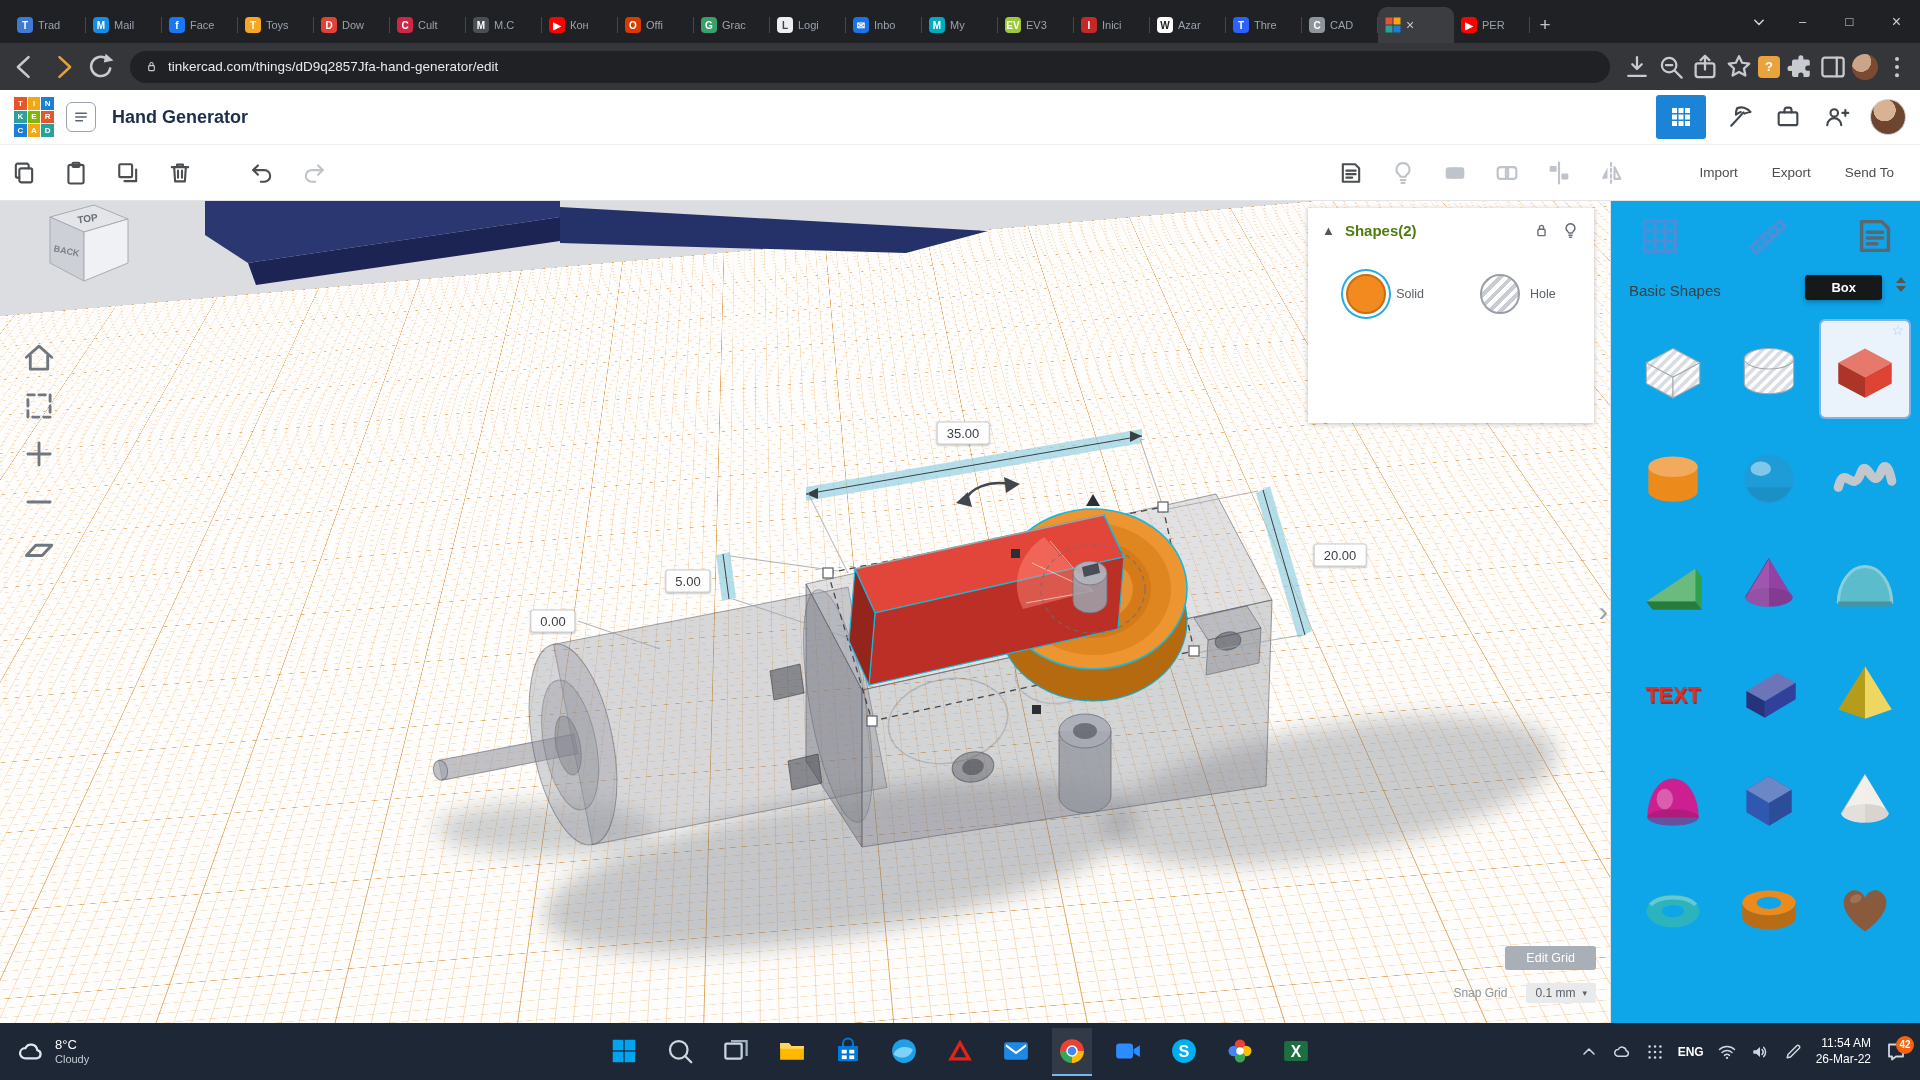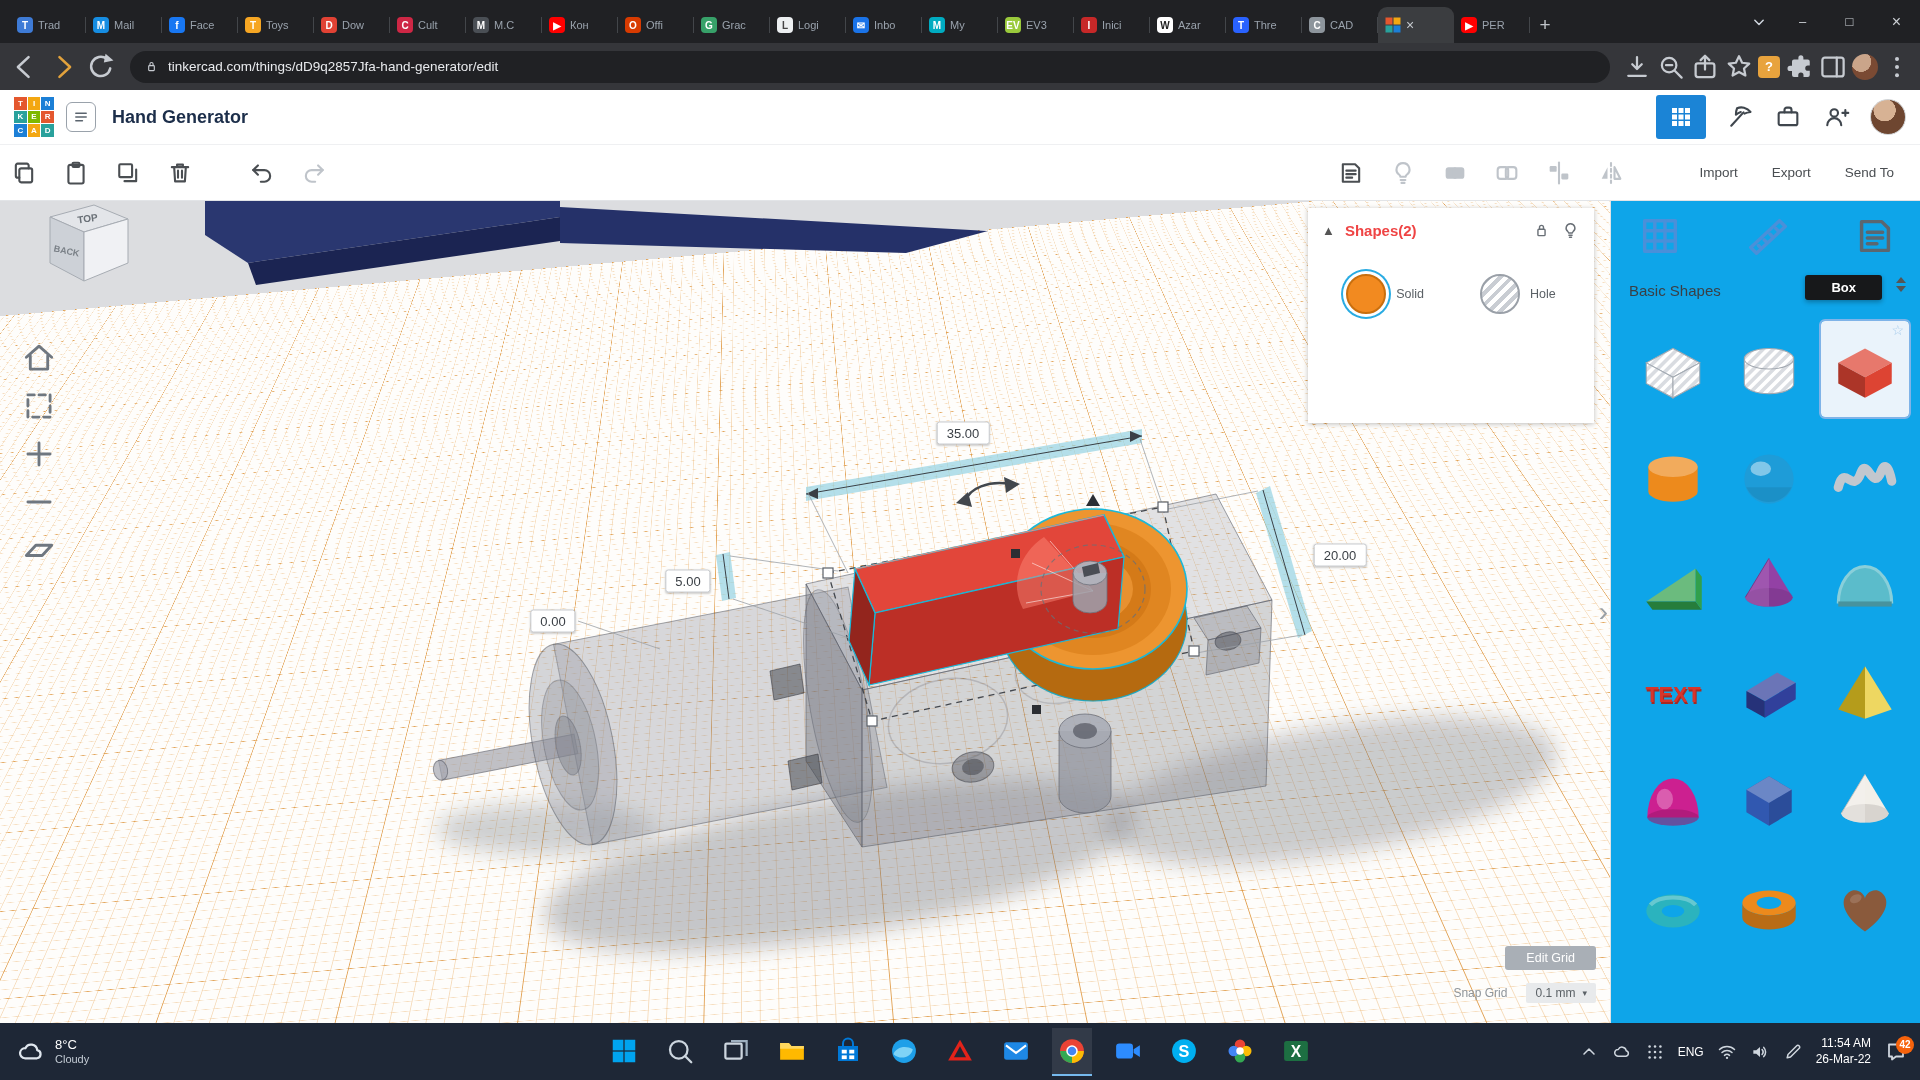--- a/index.html
+++ b/index.html
@@ -53,21 +53,21 @@
   repeating-linear-gradient(to bottom,rgba(220,146,56,.75) 0 1px,transparent 1px 200px),
   repeating-linear-gradient(to right,rgba(236,180,112,.45) 0 1px,transparent 1px 20px),
   repeating-linear-gradient(to bottom,rgba(236,180,112,.45) 0 1px,transparent 1px 20px)}
 .scene{position:absolute;inset:0}
 .dimlab{position:absolute;transform:translate(-50%,-50%);background:#fff;border:1px solid #c9ccd0;border-radius:3px;padding:3px 9px;font-size:13px;color:#3a3f45;box-shadow:0 1px 2px rgba(0,0,0,.18)}
 .vnav{position:absolute;left:20px;top:138px;display:flex;flex-direction:column;gap:10px}
 .vbtn{width:38px;height:38px;display:grid;place-items:center;color:#6f7780}
 .inspector{position:absolute;left:1308px;top:7px;width:286px;height:215px;background:#fff;box-shadow:0 1px 5px rgba(0,0,0,.25)}
 .insp-h{height:44px;display:flex;align-items:center;padding:0 14px;gap:10px}
 .insp-tri{color:#555;font-size:13px}
-.insp-title{flex:1;font-size:15px;font-weight:bold;color:#ef4444}
+.insp-title{flex:1;font-size:15px;font-weight:bold;color:#4d7c0f}
 .insp-ic{width:19px;height:19px;color:#6a7077}
 .insp-b{display:flex;justify-content:center;gap:56px;padding-top:22px}
 .opt{display:flex;flex-direction:row;align-items:center;gap:10px;font-size:12.5px;color:#5b6166}
 .circ{width:40px;height:40px;border-radius:50%}
 .solid{background:#F28A20;border:2px solid #c96f0e;box-shadow:0 0 0 3px #fff,0 0 0 5px #29ABE2}
 .hole{background:repeating-linear-gradient(135deg,#fff 0 4px,#c9cdd3 4px 8px);border:2px solid #9aa0a8}
 .editgrid{position:absolute;right:14px;top:745px;background:#a9afb6;color:#fff;font-size:12.5px;padding:5px 21px;border-radius:3px}
 .snap{position:absolute;right:14px;top:782px;display:flex;align-items:center;gap:19px;font-size:12px;color:#8f959b}
 .snapdd{color:#5b6166;background:#e8eaec;padding:3px 9px;border-radius:2px;display:flex;gap:7px;align-items:center}
 .collapse{position:absolute;right:2px;top:395px;color:#9aa0a6;font-size:28px}
@@ -89,21 +89,21 @@
 
 .taskbar{position:absolute;left:0;top:1023px;width:1920px;height:57px;background:#1e2736;color:#fff}
 .weather{position:absolute;left:0;top:0;height:57px;display:flex;align-items:center;gap:9px;padding:0 16px}
 .wtxt{font-size:13px;line-height:1.25}
 .wcond{font-size:11px;color:#c3cbd4}
 .apps{position:absolute;left:50%;top:0;transform:translateX(-50%);height:57px;display:flex;align-items:center;gap:16px}
 .appbtn{width:40px;height:48px;display:grid;place-items:center;border-bottom:2px solid transparent}
 .appbtn.active{background:rgba(255,255,255,.09);border-bottom:2px solid #76b9ed}
 .tray{position:absolute;right:0;top:0;height:57px;display:flex;align-items:center;gap:13px;padding-right:12px}
 .tico{width:20px;height:20px;color:#cfd6de}
-.lang{font-size:12px;font-weight:normal}
+.lang{font-size:12px;font-weight:bold}
 .clock{text-align:right;font-size:12px;line-height:1.3}
 .notif{position:relative;width:24px;height:24px;color:#cfd6de}
 .badge{position:absolute;right:-6px;top:-4px;min-width:18px;height:18px;border-radius:9px;background:#f7630c;color:#fff;font-size:10px;font-weight:bold;display:grid;place-items:center;padding:0 3px}
 .isvg{display:block;width:100%;height:100%}
 .s{fill:none;stroke:currentColor;stroke-width:1.8;stroke-linecap:round;stroke-linejoin:round}
 </style>
 </head>
 <body>
 
 <svg width="0" height="0" style="position:absolute">

